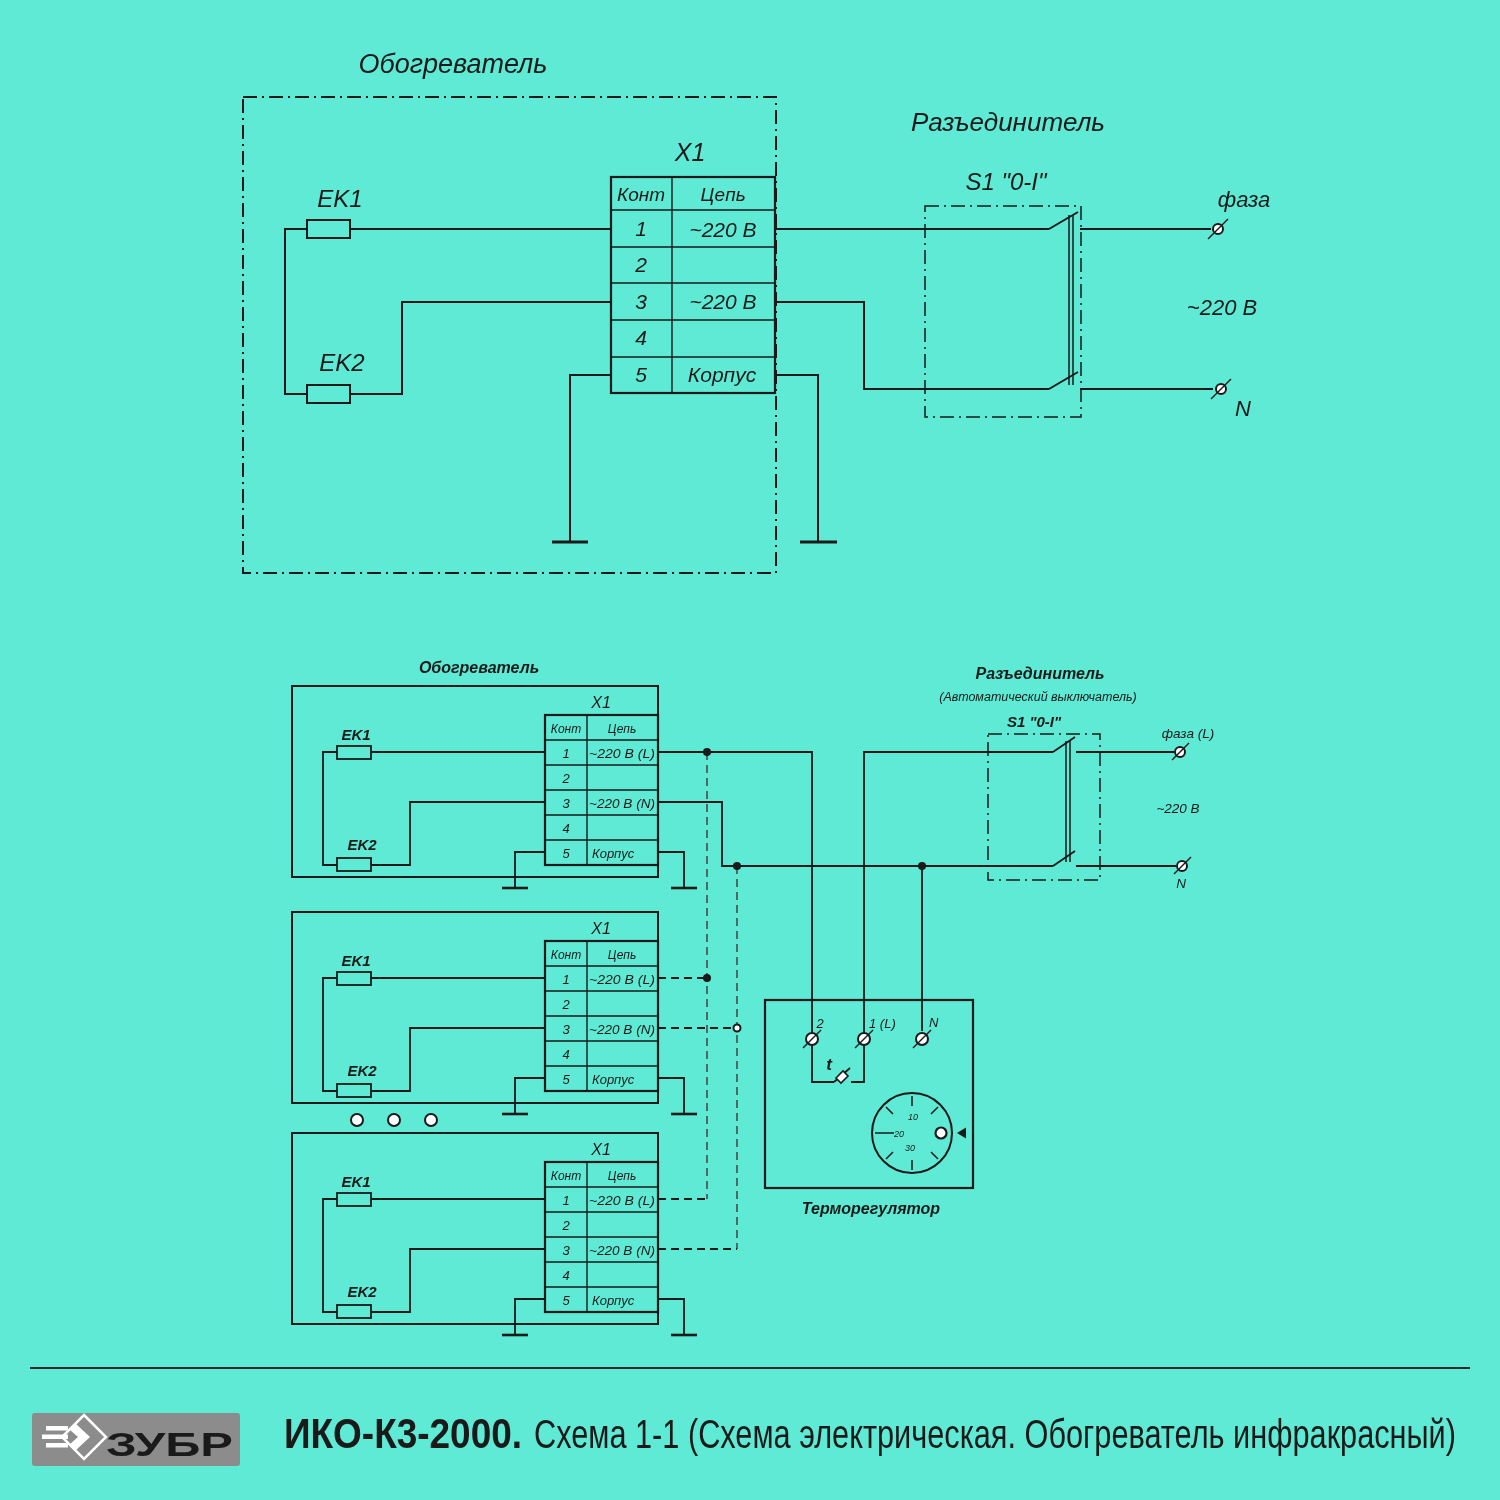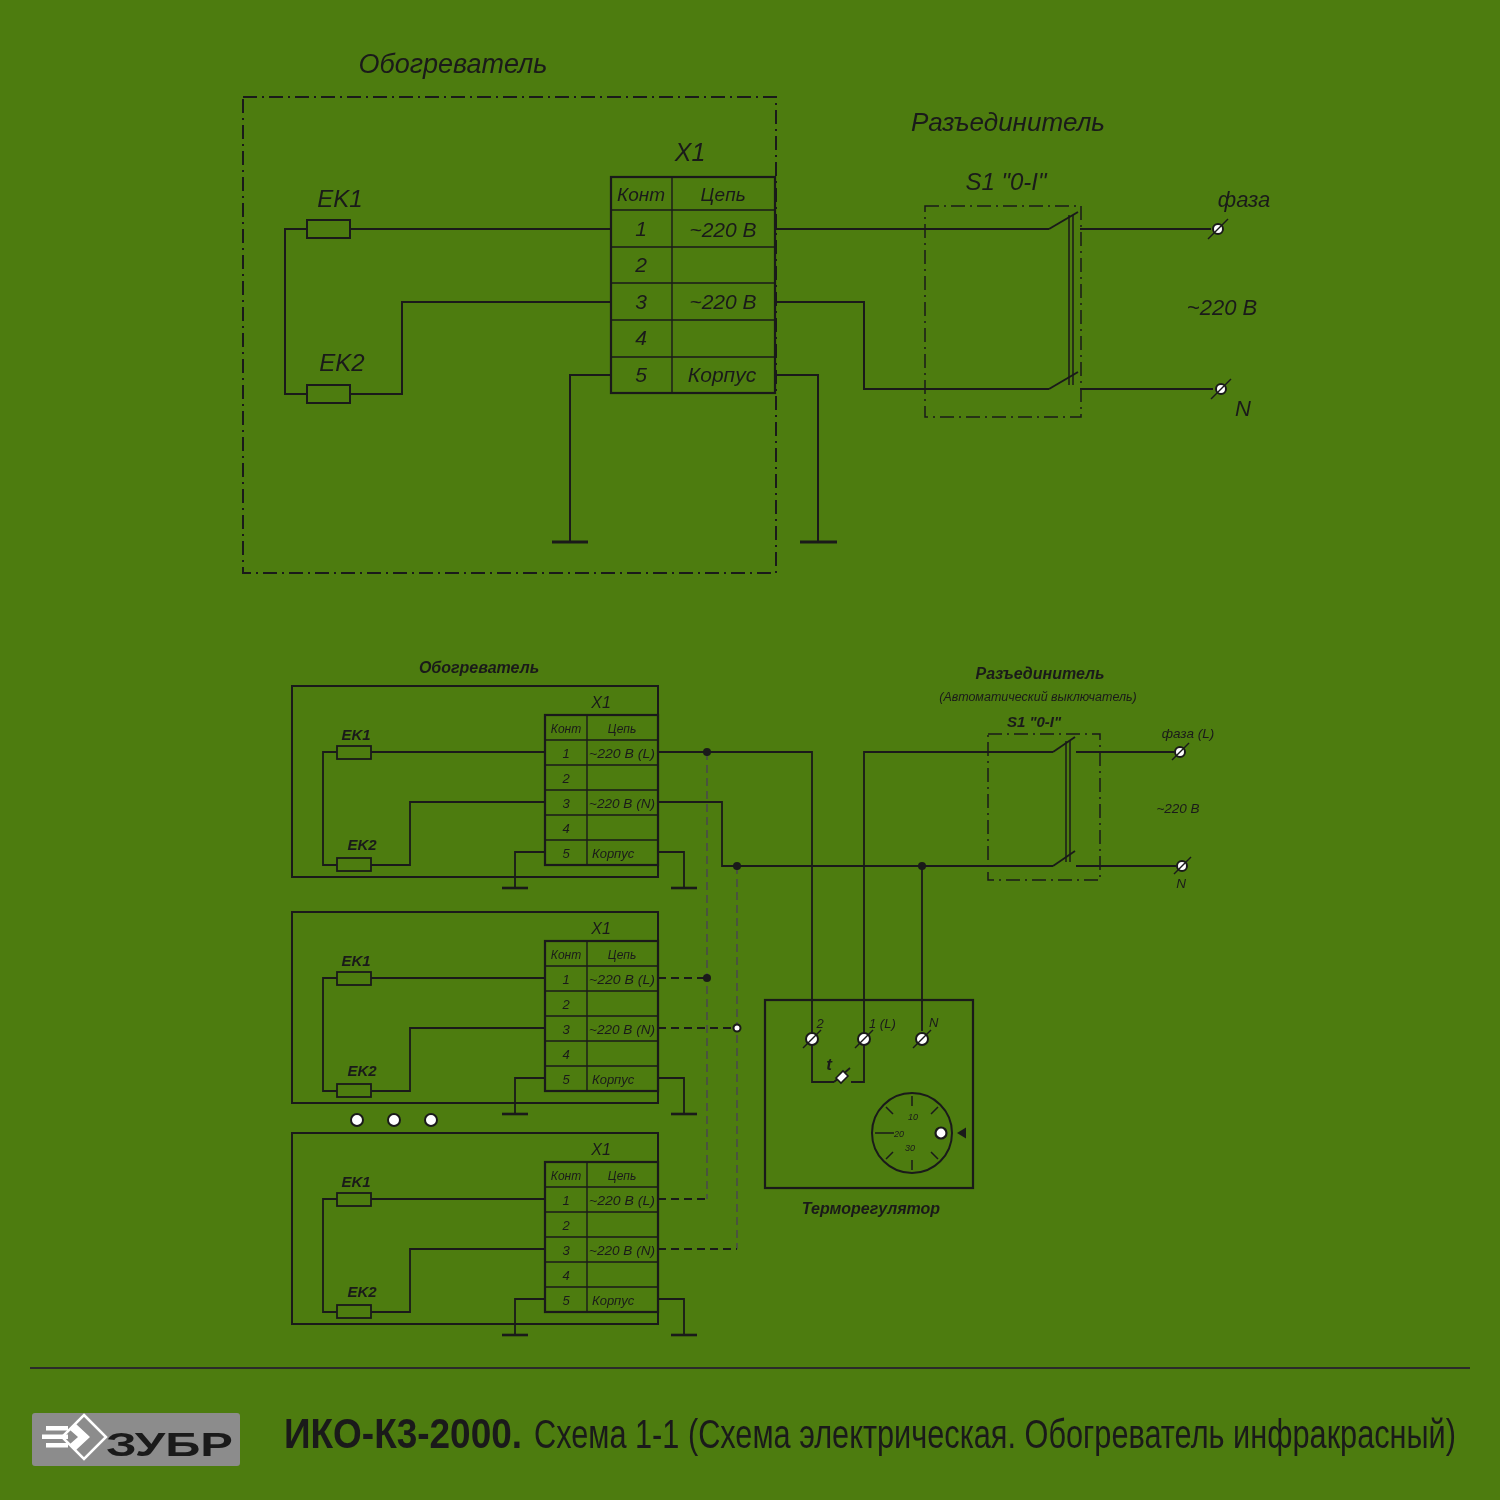--- a/index.html
+++ b/index.html
@@ -1,16 +1,16 @@
 <!DOCTYPE html>
 <html><head>
 <meta charset="utf-8">
 <style>
   html,body { margin:0; padding:0; background:#ffffff; }
-  #page { position:relative; width:1500px; height:1500px; background:#4d7c0f;
+  #page { position:relative; width:1500px; height:1500px; background:#5eead4;
           font-family:"Liberation Sans",sans-serif; }
   svg text { font-family:"Liberation Sans",sans-serif; fill:#1a1a1a; }
   .it  { font-style:italic; }
   .sb  { font-weight:600; }
   .w   { stroke:#1a1a1a; fill:none; stroke-width:2; }
   .w18 { stroke:#1a1a1a; fill:none; stroke-width:1.8; }
   .w15 { stroke:#1a1a1a; fill:none; stroke-width:1.5; }
   .dash    { stroke-dasharray:8 5; }
   .dashdot { stroke-dasharray:14 5 2 5; }
   .bus     { stroke:#4a4a4a; fill:none; stroke-width:1.6; stroke-dasharray:8 5; }

